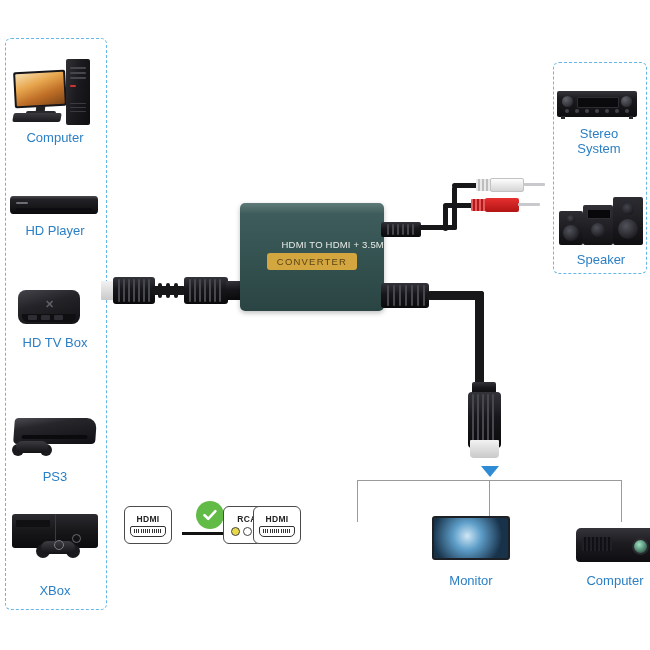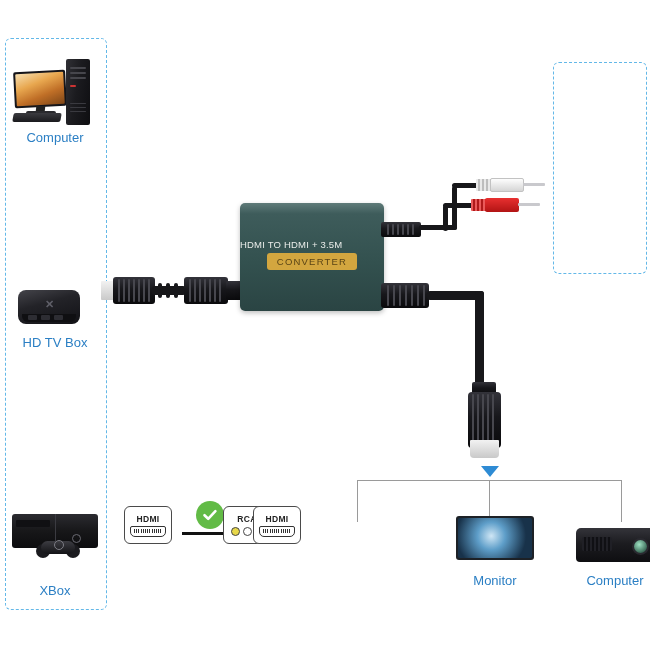--- a/index.html
+++ b/index.html
@@ -147,21 +147,21 @@
   .spk-r .t1{position:absolute;left:9px;top:6px;width:12px;height:12px;background:radial-gradient(circle at 40% 35%,#45454e,#0b0b0e);border-radius:50%;}
 
   
   #converter-box{
     position:absolute;left:240px;top:203px;width:144px;height:108px;
     background:linear-gradient(180deg,#5f7b79 0%,#3e5c5b 10%,#33514f 55%,#2a4443 100%);
     border-radius:5px;
     box-shadow:0 2px 5px rgba(0,0,0,.25);
   }
   #converter-title{
-    position:absolute;left:0;right:0;top:36px;text-align:left;
+    position:absolute;left:0;right:0;top:36px;text-align:right;
     color:#e9ece9;font-size:9.5px;letter-spacing:.2px;
   }
   #converter-badge{
     position:absolute;left:27px;top:50px;width:90px;height:17px;
     background:#d3a63f;border-radius:3px;
     color:#5a4416;font-size:9.5px;letter-spacing:1.2px;
     display:flex;align-items:center;justify-content:center;
   }
 
   
@@ -283,34 +283,53 @@
           <i class="b3"></i>
           <i class="led"></i>
           <i class="g"></i>
           <i class="g2"></i>
           <i class="g3"></i>
         </div>
     </div>
     <div class="device-label">Computer</div>
   </div>
 
+  <div class="device-cell" style="left:10px;top:180px;width:90px;height:58px;">
+    <div style="position:relative;width:90px;height:22px;">
+      <div class="hdp">
+          <span class="logo"></span>
+        </div>
+    </div>
+    <div class="device-label">HD Player</div>
+  </div>
 
   <div class="device-cell" style="left:10px;top:272px;width:90px;height:78px;">
     <div style="position:relative;width:90px;height:46px;">
       <div class="tvbox">
           <span class="x">✕</span>
           <span class="front"></span>
           <i class="p1"></i>
           <i class="p2"></i>
           <i class="p3"></i>
         </div>
     </div>
     <div class="device-label">HD TV Box</div>
   </div>
 
+  <div class="device-cell" style="left:10px;top:404px;width:90px;height:80px;">
+    <div style="position:relative;width:90px;height:50px;">
+      <div class="ps3"></div>
+      <div class="ps3pad">
+          <span class="hl"></span>
+          <span class="hr"></span>
+          <span class="body"></span>
+        </div>
+    </div>
+    <div class="device-label">PS3</div>
+  </div>
 
   <div class="device-cell" style="left:10px;top:510px;width:90px;height:88px;gap:12px;">
     <div style="position:relative;width:90px;height:54px;">
       <div class="xb">
           <span class="split"></span>
           <span class="vent"></span>
           <span class="pw"></span>
         </div>
       <div class="xbpad">
           <span class="hl"></span>
@@ -375,21 +394,60 @@
     <div class="rca-plug" style="left:490px;top:178px;width:34px;height:14px;background:linear-gradient(180deg,#fdfdfd,#d5d5d5);border:1px solid #c2c2c2;box-sizing:border-box;"></div>
     <div class="rca-pin" style="left:523px;top:183px;width:22px;"></div>
 
     <div class="rca-barrel" style="left:471px;top:199px;width:16px;height:12px;background:repeating-linear-gradient(90deg,#ea5a5a 0 2px,#b01a1a 2px 4px);"></div>
     <div class="rca-plug" style="left:485px;top:198px;width:34px;height:14px;background:linear-gradient(180deg,#e83030,#b21414);"></div>
     <div class="rca-pin" style="left:518px;top:203px;width:22px;"></div>
   </div>
 
   <div class="dash-panel" id="right-audio-panel"></div>
 
-
+  <div class="device-cell" style="left:557px;top:78px;width:84px;height:78px;">
+    <div style="position:relative;width:84px;height:30px;">
+      <div class="recv">
+        <span class="k1"></span>
+          <span class="k2"></span>
+          <span class="disp"></span>
+        <span class="row">
+            <i style="left:0"></i>
+            <i style="left:10px"></i>
+            <i style="left:20px"></i>
+            <i style="left:30px"></i>
+            <i style="left:40px"></i>
+            <i style="left:50px"></i>
+            <i style="left:60px"></i>
+          </span>
+        <span class="f1"></span>
+          <span class="f2"></span>
+      </div>
+    </div>
+    <div class="device-label two-line">Stereo</div>
+    <div class="device-label two-line" style="margin-top:0">System</div>
+  </div>
+
+  <div class="device-cell" style="left:557px;top:185px;width:88px;height:82px;">
+    <div style="position:relative;width:88px;height:62px;">
+      <div class="spk-l">
+          <span class="t1"></span>
+          <span class="w1"></span>
+        </div>
+      <div class="spk-center">
+          <span class="cd"></span>
+          <span class="w"></span>
+        </div>
+      <div class="spk-r">
+          <span class="t1"></span>
+          <span class="w1"></span>
+        </div>
+    </div>
+    <div class="device-label">Speaker</div>
+  </div>
 
   <div>
     <div class="hdmi-plug" style="left:381px;top:283px;width:48px;height:25px;">
       <span class="rib" style="left:6px"></span>
         <span class="rib" style="left:12px"></span>
       <span class="rib" style="left:18px"></span>
         <span class="rib" style="left:24px"></span>
       <span class="rib" style="left:30px"></span>
         <span class="rib" style="left:36px"></span>
       <span class="rib" style="left:42px"></span>
@@ -410,21 +468,21 @@
 
   <div id="dist-arrow"></div>
   <div id="dist-bracket">
     <div class="hline"></div>
     <div class="v" style="left:0"></div>
     <div class="v" style="left:132px"></div>
     <div class="v" style="left:264px"></div>
   </div>
 
 
-  <div class="device-cell" style="left:456px;top:516px;width:78px;height:72px;">
+  <div class="device-cell" style="left:432px;top:516px;width:78px;height:72px;">
     <div style="position:relative;width:78px;height:56px;">
       <div class="mon">
           <div class="scr"></div>
         </div>
       <span class="neck" style="position:absolute;left:34px;top:44px;width:10px;height:9px;"></span>
       <span class="base"></span>
     </div>
     <div class="device-label">Monitor</div>
   </div>
 

